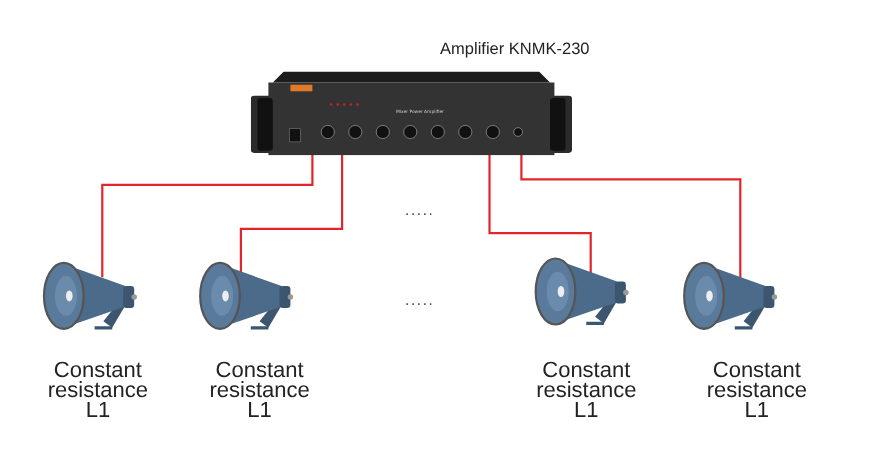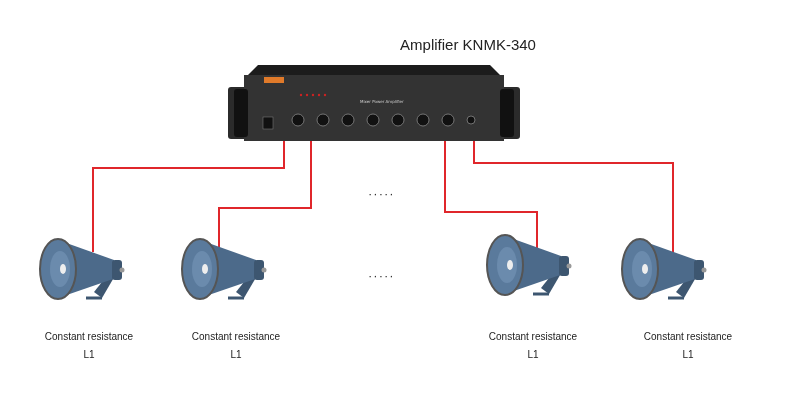--- a/index.html
+++ b/index.html
@@ -2,27 +2,27 @@
 <html><head>
 <meta charset="utf-8">
 <style>
   html,body{margin:0;padding:0;background:#fff;}
   body{width:800px;height:410px;position:relative;overflow:hidden;font-family:"Liberation Sans","DejaVu Sans",sans-serif;color:#222;}
   .title{position:absolute;left:0;width:800px;top:36px;text-align:center;font-size:15px;padding-left:136px;box-sizing:border-box;}
   .title span{display:inline-block;}
   svg.wires{position:absolute;left:0;top:0;}
   .amp{position:absolute;left:228px;top:65px;width:292px;height:80px;}
   .spk{position:absolute;width:92px;height:76px;}
-  .lbl{position:absolute;width:160px;text-align:center;font-size:10px;line-height:18px;}
+  .lbl{position:absolute;width:160px;text-align:center;font-size:20px;line-height:18px;}
   .dots{position:absolute;font-size:13px;letter-spacing:1px;color:#333;}
 </style>
 </head>
 <body>
 
-<div class="title"><span>Amplifier KNMK-340</span></div>
+<div class="title"><span>Amplifier KNMK-230</span></div>
 
 <svg class="wires" width="800" height="410">
   <g fill="none" stroke="#e0262b" stroke-width="2">
     <polyline points="284,141 284,168 93,168 93,252"></polyline>
     <polyline points="311,141 311,208 219,208 219,250"></polyline>
     <polyline points="445,141 445,212 537,212 537,250"></polyline>
     <polyline points="474,141 474,163 673,163 673,255"></polyline>
   </g>
 </svg>
 

